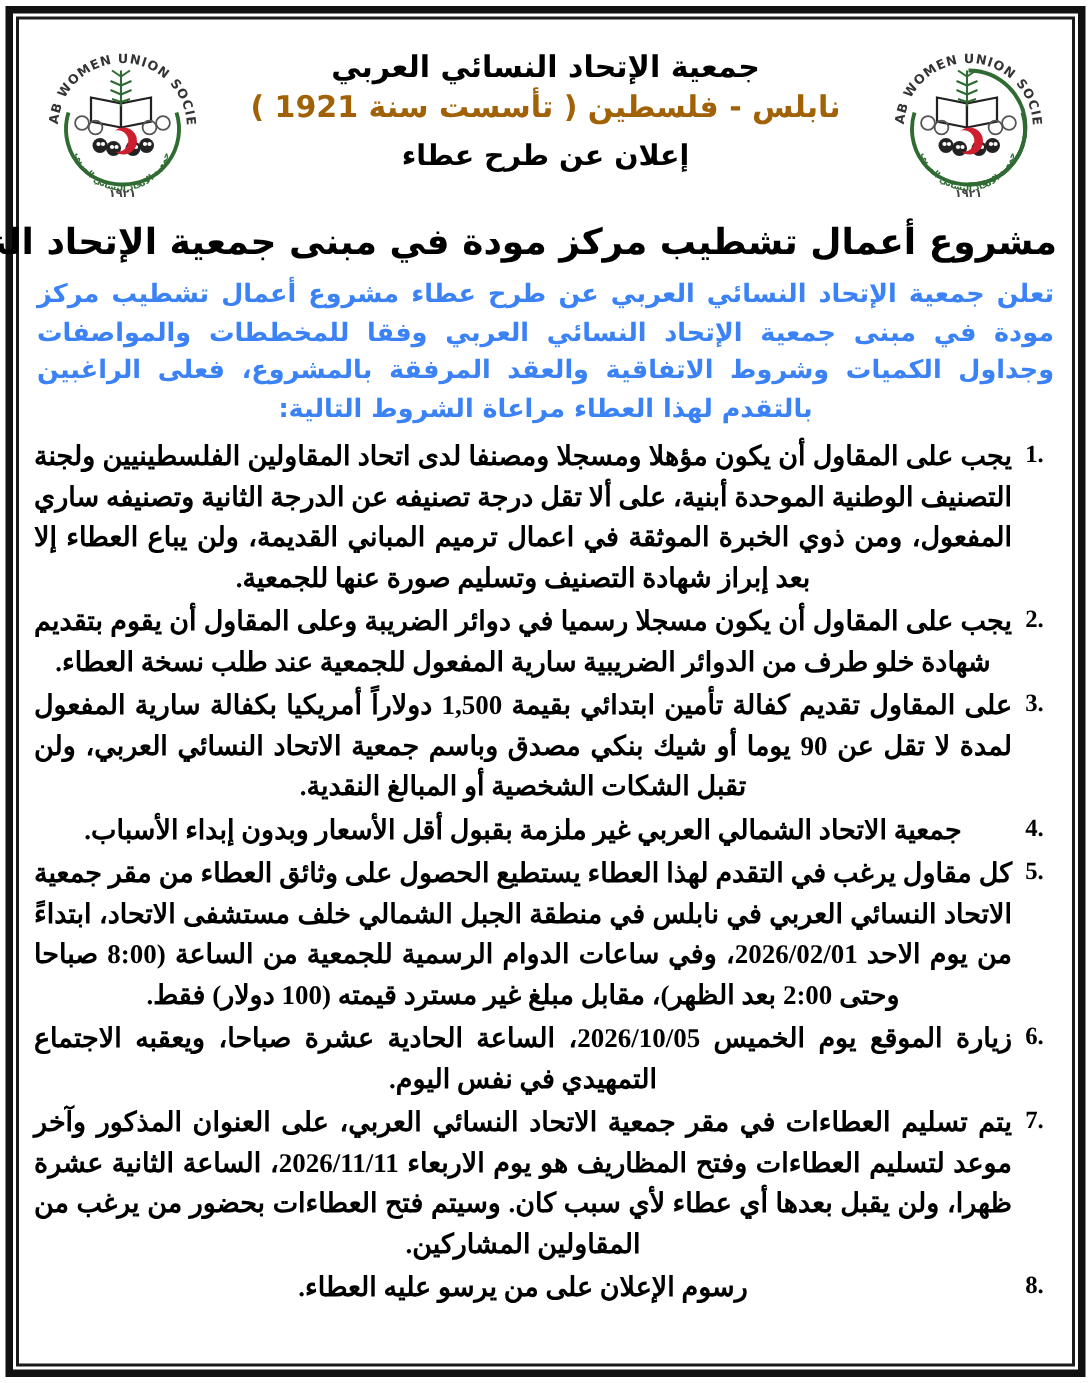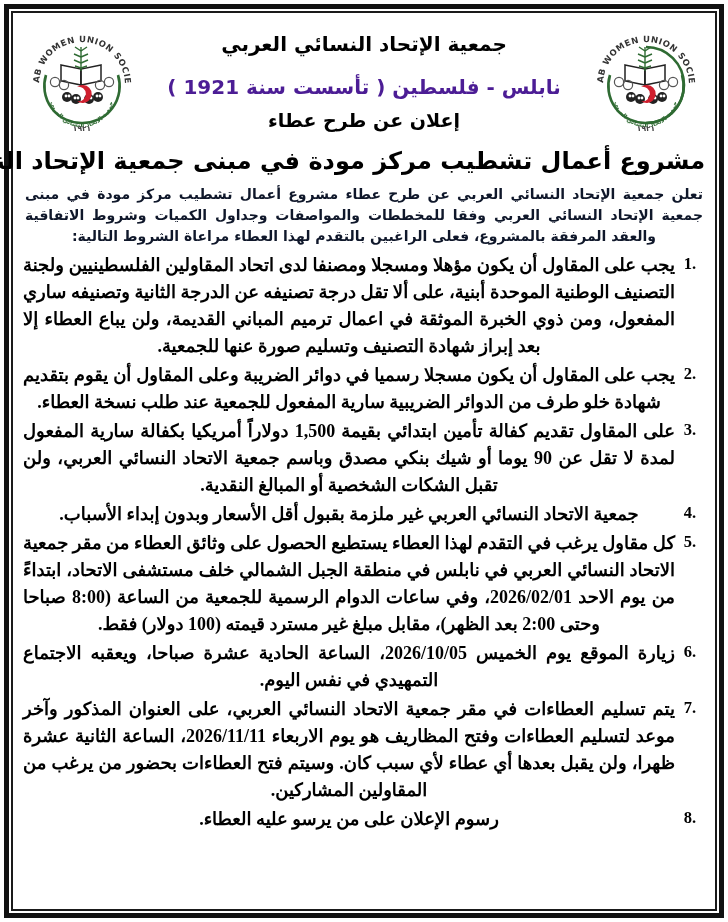--- a/index.html
+++ b/index.html
@@ -56,22 +56,22 @@
     font-size:20px;
     font-weight:bold;
     color:#000;
     letter-spacing:0px;
     line-height:1.15;
     white-space:nowrap;
   }
   .org-place{
     font-size:20px;
     font-weight:bold;
-    color:#4c1d95;
-    margin-top:20px;
+    color:#a16207;
+    margin-top:4px;
     line-height:1.15;
   }
   .announce-kicker{
     font-size:19px;
     font-weight:bold;
     color:#000;
     margin-top:11px;
     line-height:1.15;
     text-align:center;
   }
@@ -82,24 +82,24 @@
     font-weight:bold;
     color:#000;
     margin-top:6px;
     line-height:1.2;
     white-space:nowrap;
   }
 
   
   .intro{
     margin-top:8px;
-    font-size:14px;
+    font-size:17px;
     font-weight:bold;
     line-height:1.52;
-    color:#0f172a;
+    color:#3b82f6;
     text-align:justify;
     text-align-last:center;
     padding:0 2px;
   }
 
   ol.terms{
     list-style:none;
     margin:4px 0 0 0;
     padding:0;
     counter-reset:term;
@@ -251,21 +251,21 @@
       </div>
 
       <div class="project-title">مشروع أعمال تشطيب مركز مودة في مبنى جمعية الإتحاد النسائي العربي - نابلس</div>
 
       <div class="intro">تعلن جمعية الإتحاد النسائي العربي عن طرح عطاء مشروع أعمال تشطيب مركز مودة في مبنى جمعية الإتحاد النسائي العربي وفقا للمخططات والمواصفات وجداول الكميات وشروط الاتفاقية والعقد المرفقة بالمشروع، فعلى الراغبين بالتقدم لهذا العطاء مراعاة الشروط التالية:</div>
 
       <ol class="terms">
         <li>يجب على المقاول أن يكون مؤهلا ومسجلا ومصنفا لدى اتحاد المقاولين الفلسطينيين ولجنة التصنيف الوطنية الموحدة أبنية، على ألا تقل درجة تصنيفه عن الدرجة الثانية وتصنيفه ساري المفعول، ومن ذوي الخبرة الموثقة في اعمال ترميم المباني القديمة، ولن يباع العطاء إلا بعد إبراز شهادة التصنيف وتسليم صورة عنها للجمعية.</li>
         <li>يجب على المقاول أن يكون مسجلا رسميا في دوائر الضريبة وعلى المقاول أن يقوم بتقديم شهادة خلو طرف من الدوائر الضريبية سارية المفعول للجمعية عند طلب نسخة العطاء.</li>
         <li>على المقاول تقديم كفالة تأمين ابتدائي بقيمة 1,500 دولاراً أمريكيا بكفالة سارية المفعول لمدة لا تقل عن 90 يوما أو شيك بنكي مصدق وباسم جمعية الاتحاد النسائي العربي، ولن تقبل الشكات الشخصية أو المبالغ النقدية.</li>
-        <li>جمعية الاتحاد النسائي العربي غير ملزمة بقبول أقل الأسعار وبدون إبداء الأسباب.</li>
+        <li>جمعية الاتحاد الشمالي العربي غير ملزمة بقبول أقل الأسعار وبدون إبداء الأسباب.</li>
         <li>كل مقاول يرغب في التقدم لهذا العطاء يستطيع الحصول على وثائق العطاء من مقر جمعية الاتحاد النسائي العربي في نابلس في منطقة الجبل الشمالي خلف مستشفى الاتحاد، ابتداءً من يوم الاحد 2026/02/01، وفي ساعات الدوام الرسمية للجمعية من الساعة (8:00 صباحا وحتى 2:00 بعد الظهر)، مقابل مبلغ غير مسترد قيمته (100 دولار) فقط.</li>
         <li>زيارة الموقع يوم الخميس 2026/10/05، الساعة الحادية عشرة صباحا، ويعقبه الاجتماع التمهيدي في نفس اليوم.</li>
         <li>يتم تسليم العطاءات في مقر جمعية الاتحاد النسائي العربي، على العنوان المذكور وآخر موعد لتسليم العطاءات وفتح المظاريف هو يوم الاربعاء 2026/11/11، الساعة الثانية عشرة ظهرا، ولن يقبل بعدها أي عطاء لأي سبب كان. وسيتم فتح العطاءات بحضور من يرغب من المقاولين المشاركين.</li>
         <li>رسوم الإعلان على من يرسو عليه العطاء.</li>
       </ol>
 
       <div class="spacer"></div>
 
     </div>
   </div>

